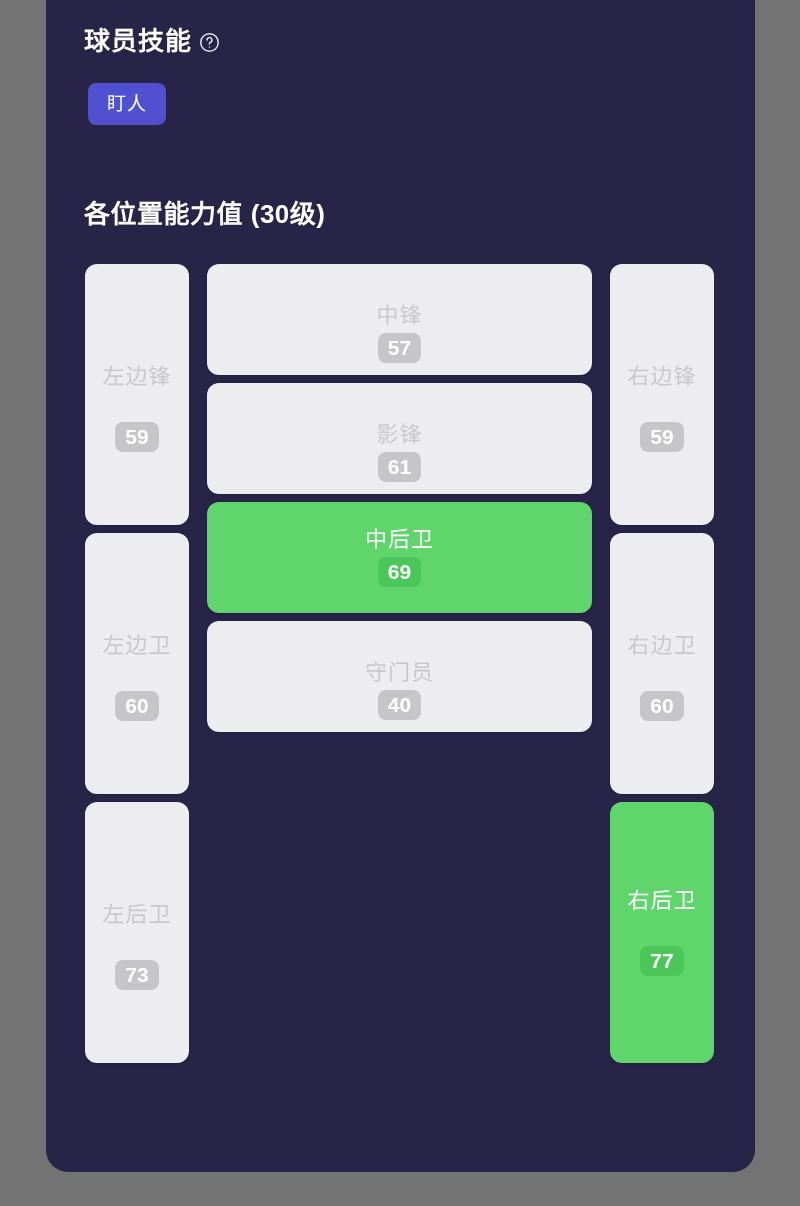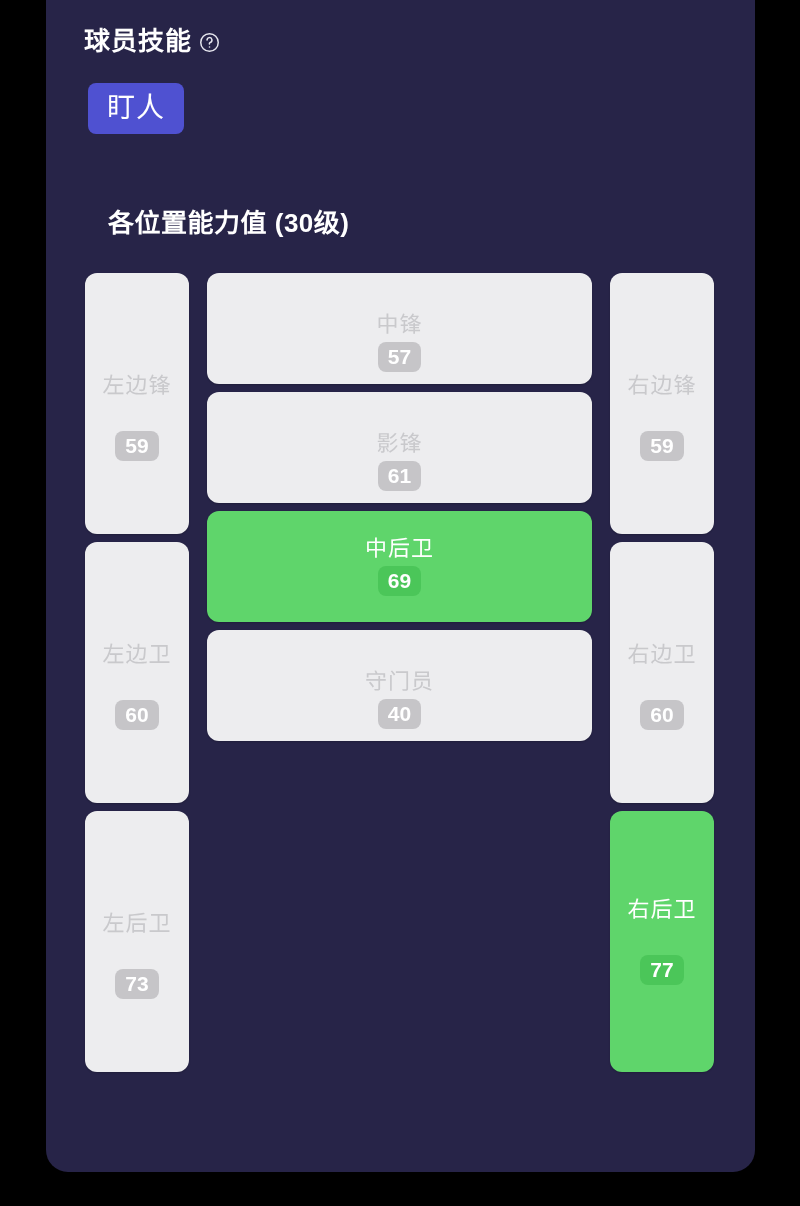--- a/index.html
+++ b/index.html
@@ -10,21 +10,21 @@
     height: 1206px;
     background: #1b1b26;
     font-family: "Liberation Sans", "DejaVu Sans", sans-serif;
     overflow: hidden;
   }
 
   .screen {
     position: relative;
     width: 800px;
     height: 1206px;
-    background: #000000;
+    background: #737373;
   }
 
   
   .panel {
     position: absolute;
     left: 46px;
     top: 0;
     width: 709px;
     height: 1172px;
     background: #272448;
@@ -57,37 +57,36 @@
 
   
   .skill-row {
     display: flex;
     gap: 10px;
     padding: 29px 0 0 42px;
   }
   .skill-pill {
     background: #4f51d1;
     color: #ffffff;
-    font-size: 28px;
+    font-size: 19px;
     letter-spacing: 1px;
     padding: 11px 19px 12px;
     border-radius: 8px;
     line-height: 1;
     white-space: nowrap;
   }
 
   
   .section-title {
     padding: 76px 0 0 38px;
     font-size: 26px;
     font-weight: bold;
     color: #ffffff;
     letter-spacing: 0.5px;
     line-height: 1;
-    margin-left: 24px;
   }
 
   
   .pitch {
     display: flex;
     gap: 18px;
     padding: 37px 0 0 39px;
     width: 709px;
   }
   .col {

